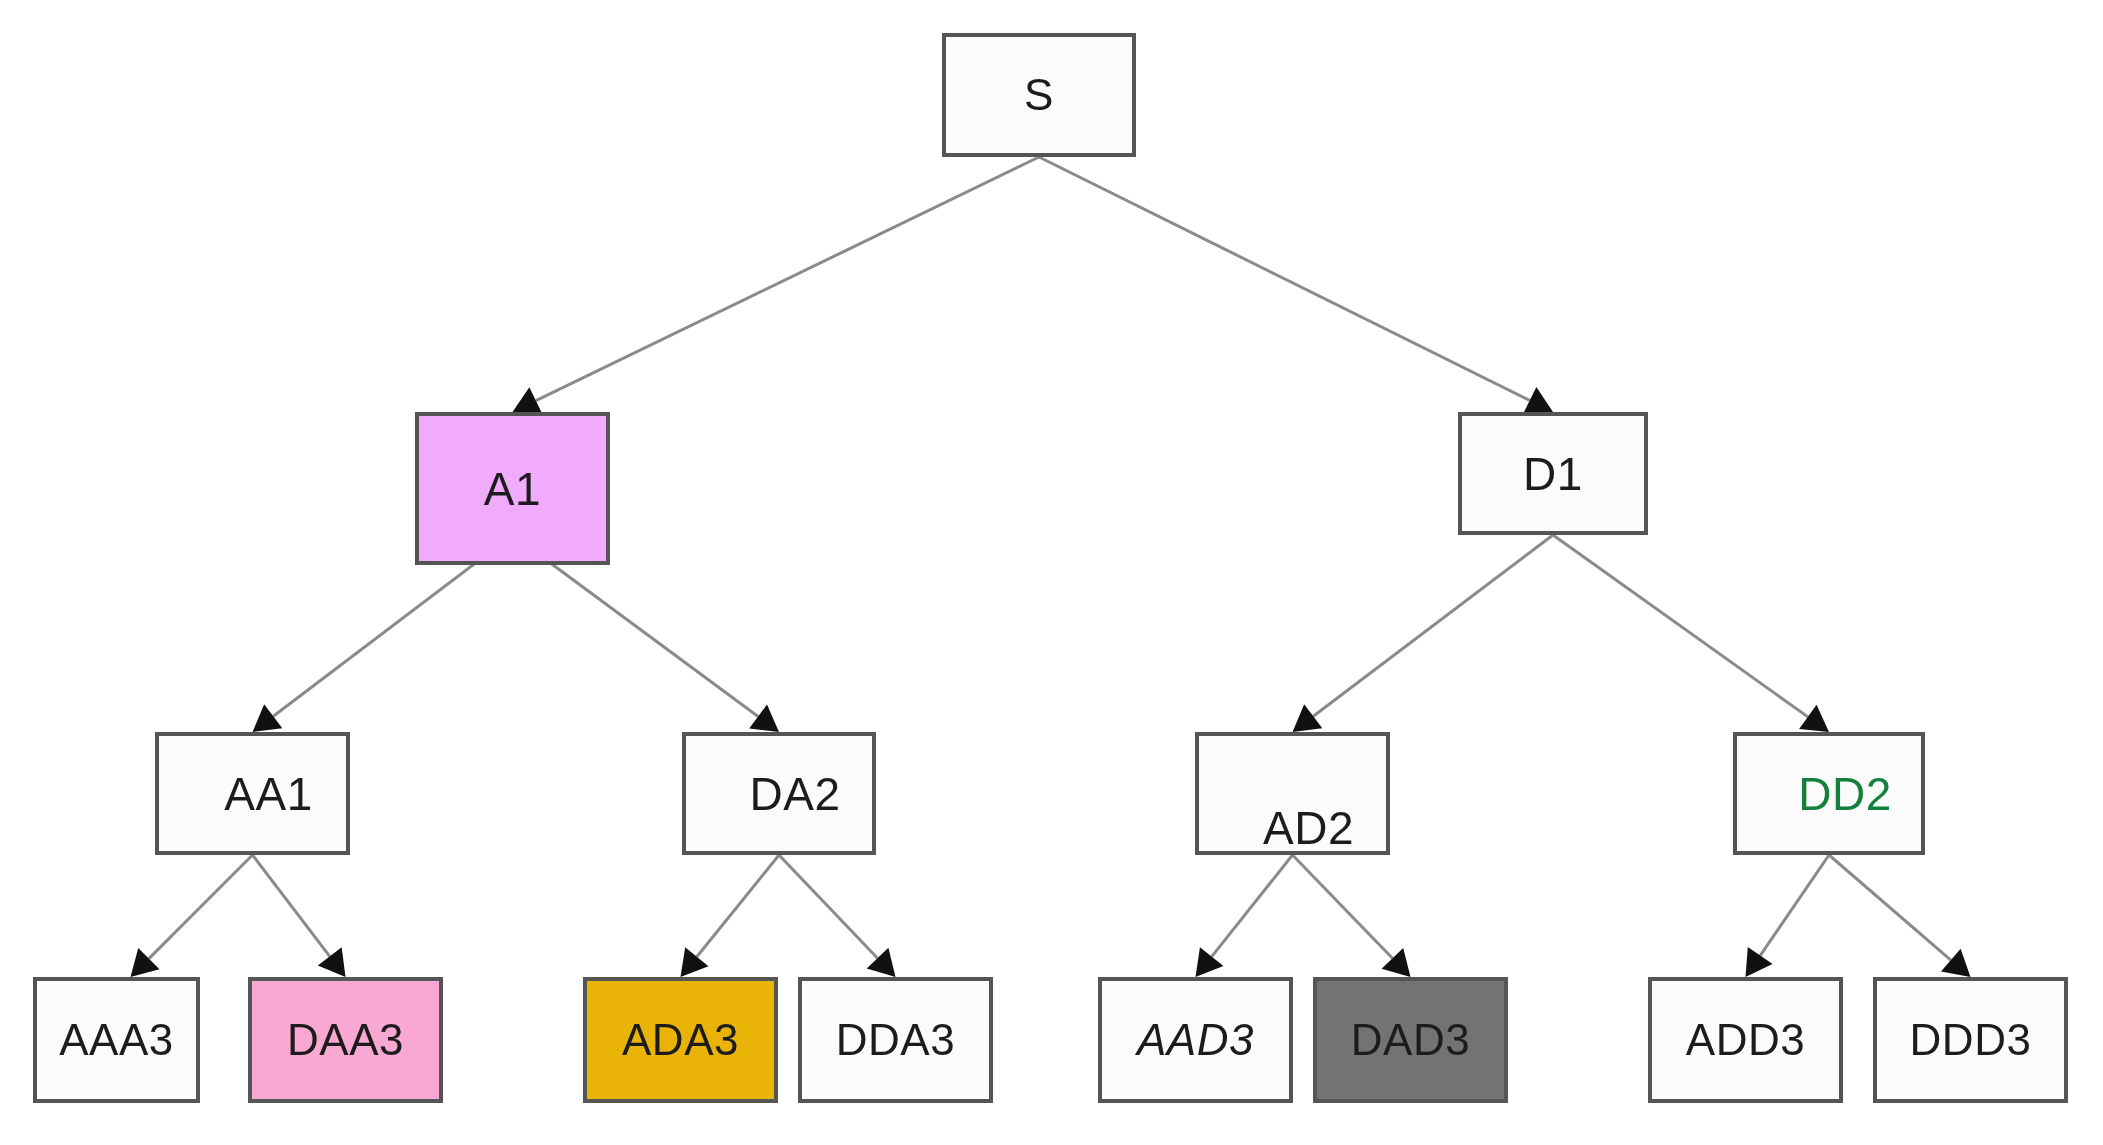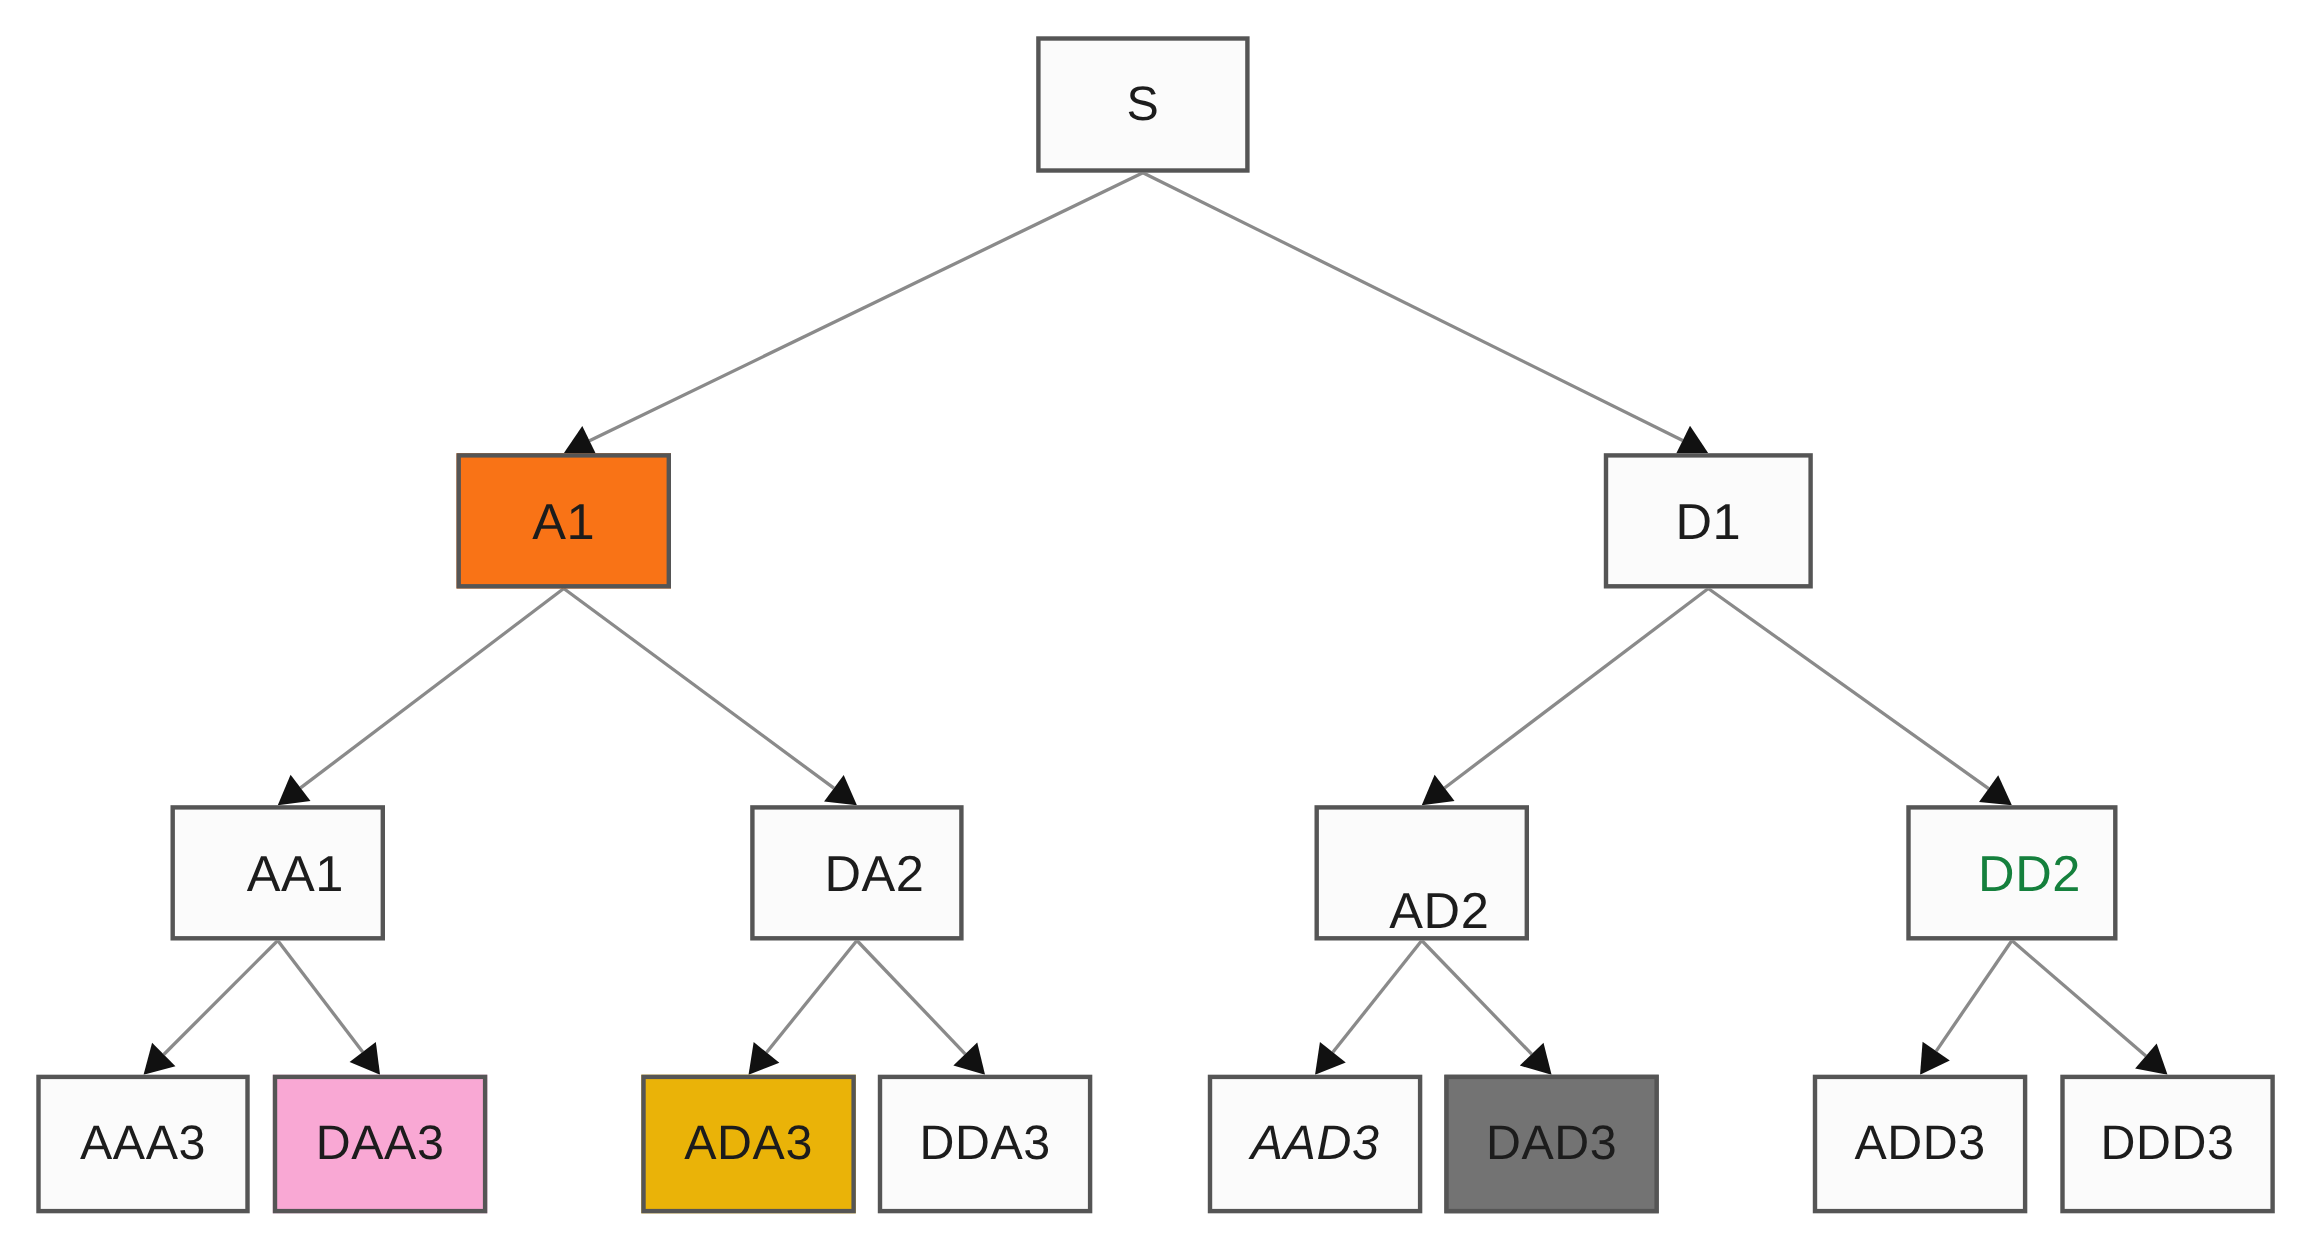--- a/index.html
+++ b/index.html
@@ -107,39 +107,39 @@
       </g>
       <g>
         <line x1="1829" y1="855" x2="1950.8085276285906" y2="960.0221934324243" stroke="#8a8a8a" stroke-width="3"></line>
         <polygon points="1970.5,977 1941.01363922422,971.3826582620836 1960.6034160329611,948.6617286027649" fill="#111111"></polygon>
       </g>
     </svg>
   <div id="node-layer">
       <div class="node level-0" style="left: 942px; top: 33px; width: 194px; height: 124px; background: rgb(251, 251, 251); border-color: rgb(85, 85, 85); color: rgb(28, 28, 28);">
         <span class="node-label">S</span>
       </div>
-      <div class="node level-1" style="left: 415px; top: 412px; width: 195px; height: 123px; background: #f97316; border-color: rgb(85, 85, 85); color: rgb(28, 28, 28);">
+      <div class="node level-1" style="left: 415px; top: 412px; width: 195px; height: 153px; background: #f0abfc; border-color: rgb(85, 85, 85); color: rgb(28, 28, 28);">
         <span class="node-label">A1</span>
       </div>
       <div class="node level-1" style="left: 1458px; top: 412px; width: 190px; height: 123px; background: rgb(251, 251, 251); border-color: rgb(85, 85, 85); color: rgb(28, 28, 28);">
         <span class="node-label">D1</span>
       </div>
       <div class="node level-2" style="left: 155px; top: 732px; width: 195px; height: 123px; background: rgb(251, 251, 251); border-color: rgb(85, 85, 85); color: rgb(28, 28, 28);">
         <span class="node-label">AA1</span>
       </div>
       <div class="node level-2" style="left: 682px; top: 732px; width: 194px; height: 123px; background: rgb(251, 251, 251); border-color: rgb(85, 85, 85); color: rgb(28, 28, 28);">
         <span class="node-label">DA2</span>
       </div>
       <div class="node level-2" style="left: 1195px; top: 732px; width: 195px; height: 123px; background: rgb(251, 251, 251); border-color: rgb(85, 85, 85); color: rgb(28, 28, 28); align-items: flex-end;">
         <span class="node-label">AD2</span>
       </div>
       <div class="node level-2" style="left: 1733px; top: 732px; width: 192px; height: 123px; background: rgb(251, 251, 251); border-color: rgb(85, 85, 85); color: #15803d;">
         <span class="node-label">DD2</span>
       </div>
-      <div class="node level-3" style="left: 33px; top: 977px; width: 194px; height: 126px; background: rgb(251, 251, 251); border-color: rgb(85, 85, 85); color: rgb(28, 28, 28);">
+      <div class="node level-3" style="left: 33px; top: 977px; width: 167px; height: 126px; background: rgb(251, 251, 251); border-color: rgb(85, 85, 85); color: rgb(28, 28, 28);">
         <span class="node-label">AAA3</span>
       </div>
       <div class="node level-3" style="left: 248px; top: 977px; width: 195px; height: 126px; background: #f9a8d4; border-color: rgb(85, 85, 85); color: rgb(28, 28, 28);">
         <span class="node-label">DAA3</span>
       </div>
       <div class="node level-3" style="left: 583px; top: 977px; width: 195px; height: 126px; background: #eab308; border-color: rgb(85, 85, 85); color: rgb(28, 28, 28);">
         <span class="node-label">ADA3</span>
       </div>
       <div class="node level-3" style="left: 798px; top: 977px; width: 195px; height: 126px; background: rgb(251, 251, 251); border-color: rgb(85, 85, 85); color: rgb(28, 28, 28);">
         <span class="node-label">DDA3</span>

